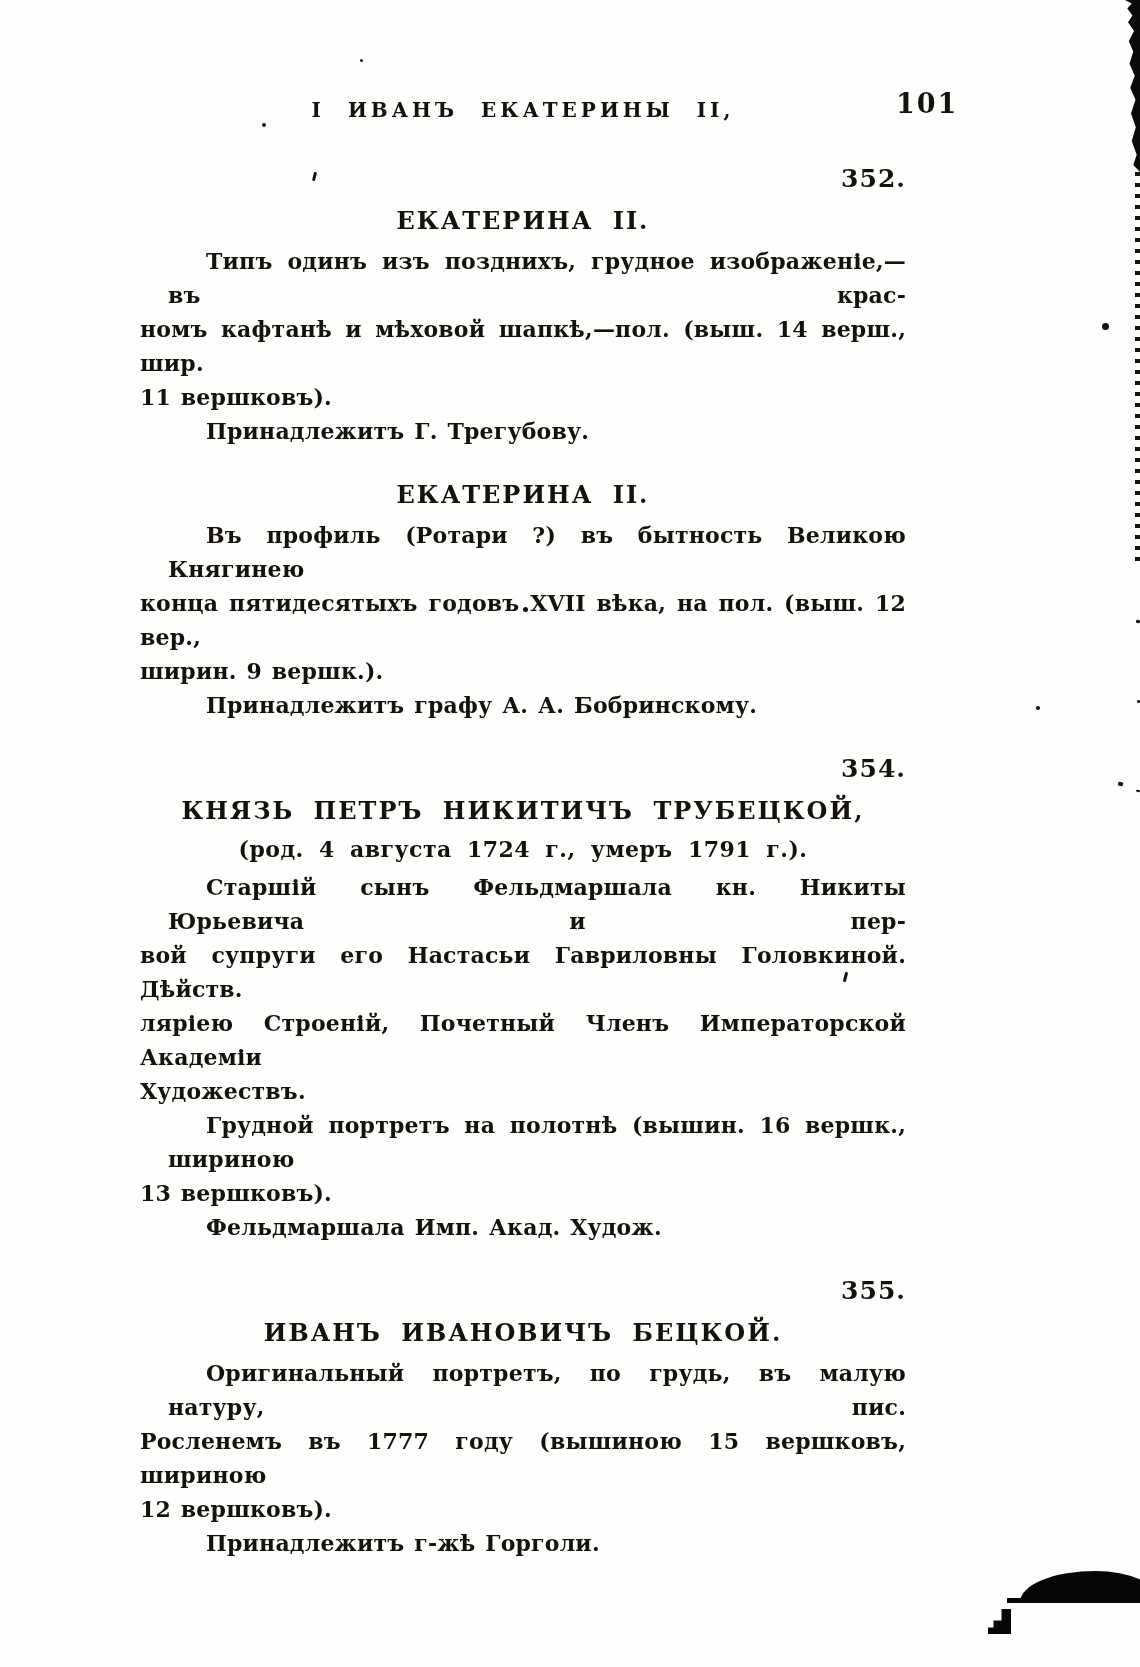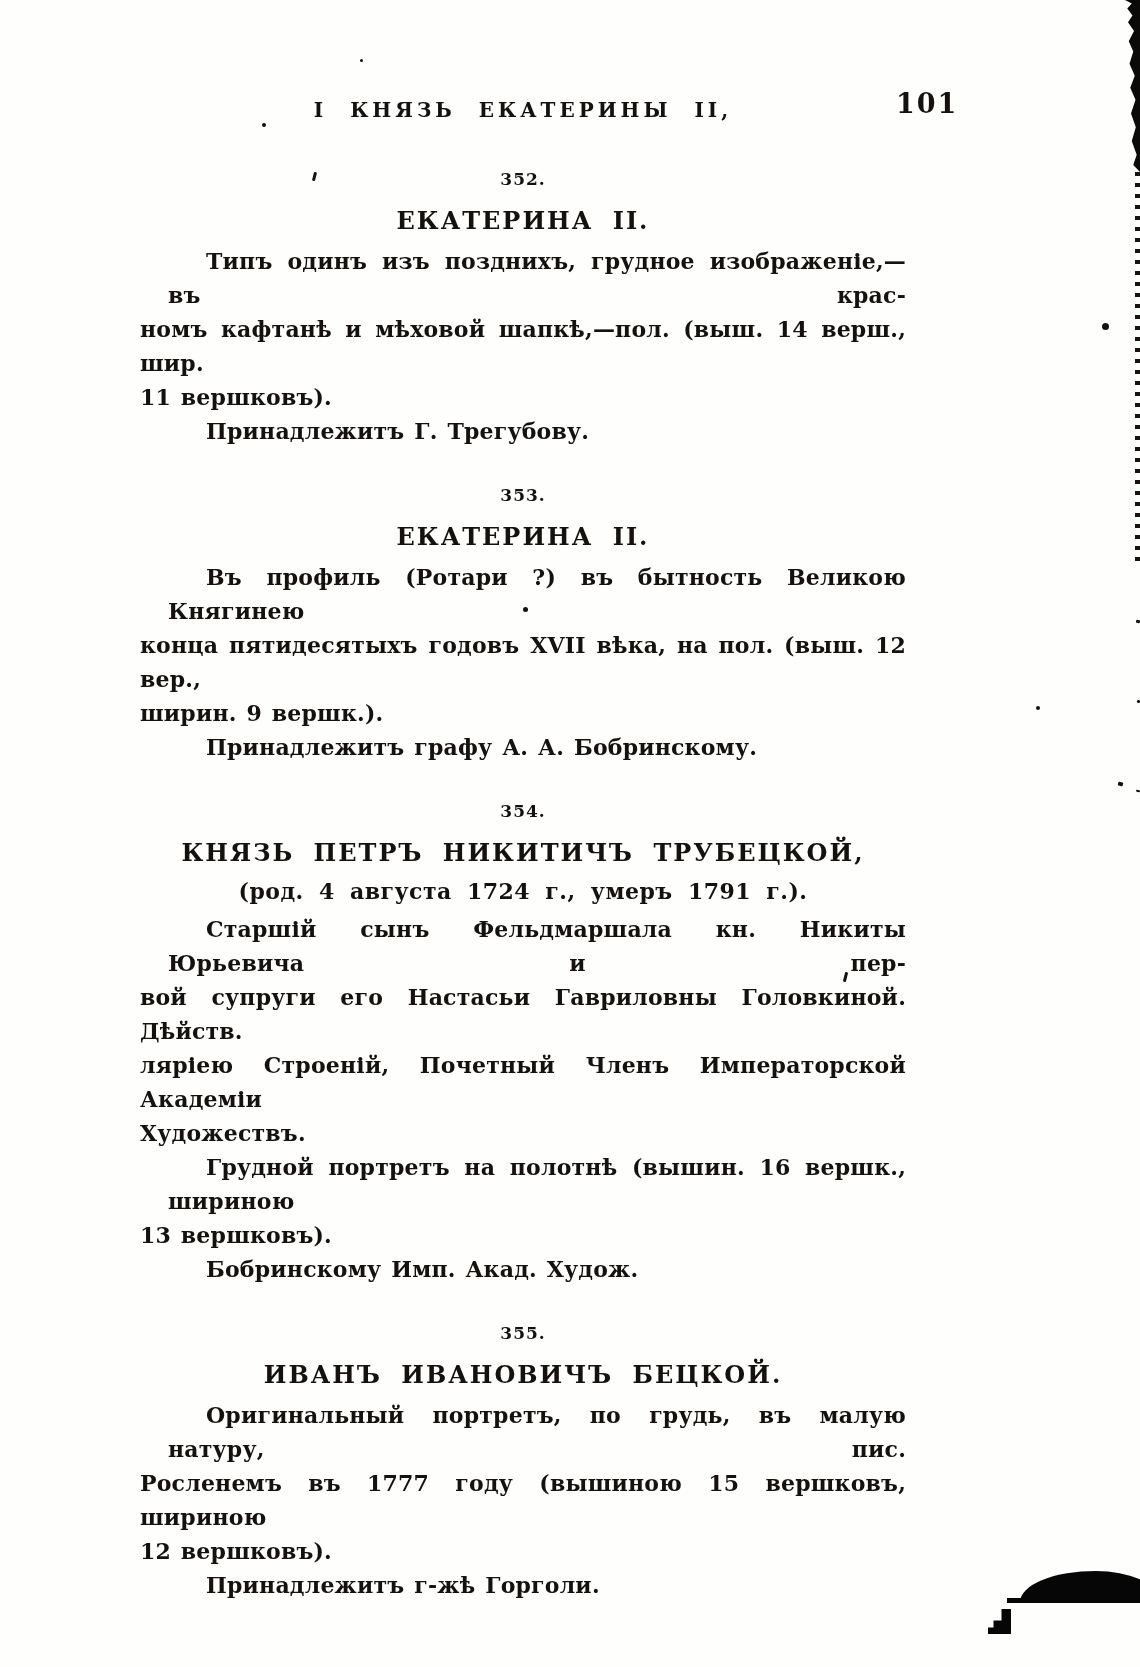--- a/index.html
+++ b/index.html
@@ -26,22 +26,22 @@
   .page-num {
     position: absolute; top: 88px; left: 896px;
     font-size: 27px; font-weight: bold; letter-spacing: 2px; text-align: center;
   }
   
   .entries {
     position: absolute; top: 164px; left: 140px; width: 766px;
   }
   .entry { margin: 0 0 32px 0; }
   .entry-number {
-    text-align: center;
-    font-size: 17px; font-weight: bold; line-height: 30px;
+    text-align: right;
+    font-size: 25px; font-weight: bold; line-height: 30px;
     letter-spacing: 1px;
     margin-bottom: 12px;
   }
   .entry-title {
     margin: 8px 0 8px 0;
     text-align: center;
     font-size: 24px; font-weight: bold; line-height: 30px;
     letter-spacing: 2px; word-spacing: 9px;
     white-space: nowrap;
   }
@@ -87,39 +87,38 @@
     background: #060606;
     clip-path: polygon(62% 0, 100% 0, 100% 100%, 8% 100%, 8% 74%, 30% 74%, 30% 46%, 62% 46%);
   }
 </style>
 </head>
 <body>
 
 <div class="page">
 
   <header>
-    <div class="running-head">I КНЯЗЬ ЕКАТЕРИНЫ II,</div>
+    <div class="running-head">I ИВАНЪ ЕКАТЕРИНЫ II,</div>
     <div class="page-num">101</div>
   </header>
 
   <main class="entries">
       <section class="entry">
         <div class="entry-number">352.</div>
         <h2 class="entry-title">ЕКАТЕРИНА II.</h2>
         <div class="paragraph">
           <div class="line indent justified">Типъ одинъ изъ позднихъ, грудное изображеніе,—въ крас-</div>
           <div class="line justified">номъ кафтанѣ и мѣховой шапкѣ,—пол. (выш. 14 верш., шир.</div>
           <div class="line">11 вершковъ).</div>
         </div>
         <div class="paragraph">
           <div class="line indent">Принадлежитъ Г. Трегубову.</div>
         </div>
       </section>
       <section class="entry">
-        <div class="entry-number">353.</div>
         <h2 class="entry-title">ЕКАТЕРИНА II.</h2>
         <div class="paragraph">
           <div class="line indent justified">Въ профиль (Ротари ?) въ бытность Великою Княгинею</div>
           <div class="line justified">конца пятидесятыхъ годовъ XVII вѣка, на пол. (выш. 12 вер.,</div>
           <div class="line">ширин. 9 вершк.).</div>
         </div>
         <div class="paragraph">
           <div class="line indent">Принадлежитъ графу А. А. Бобринскому.</div>
         </div>
       </section>
@@ -131,21 +130,21 @@
           <div class="line indent justified">Старшій сынъ Фельдмаршала кн. Никиты Юрьевича и пер-</div>
           <div class="line justified">вой супруги его Настасьи Гавриловны Головкиной. Дѣйств.</div>
           <div class="line justified">ляріею Строеній, Почетный Членъ Императорской Академіи</div>
           <div class="line">Художествъ.</div>
         </div>
         <div class="paragraph">
           <div class="line indent justified">Грудной портретъ на полотнѣ (вышин. 16 вершк., шириною</div>
           <div class="line">13 вершковъ).</div>
         </div>
         <div class="paragraph">
-          <div class="line indent">Бобринскому Имп. Акад. Худож.</div>
+          <div class="line indent">Фельдмаршала Имп. Акад. Худож.</div>
         </div>
       </section>
       <section class="entry">
         <div class="entry-number">355.</div>
         <h2 class="entry-title">ИВАНЪ ИВАНОВИЧЪ БЕЦКОЙ.</h2>
         <div class="paragraph">
           <div class="line indent justified">Оригинальный портретъ, по грудь, въ малую натуру, пис.</div>
           <div class="line justified">Росленемъ въ 1777 году (вышиною 15 вершковъ, шириною</div>
           <div class="line">12 вершковъ).</div>
         </div>

